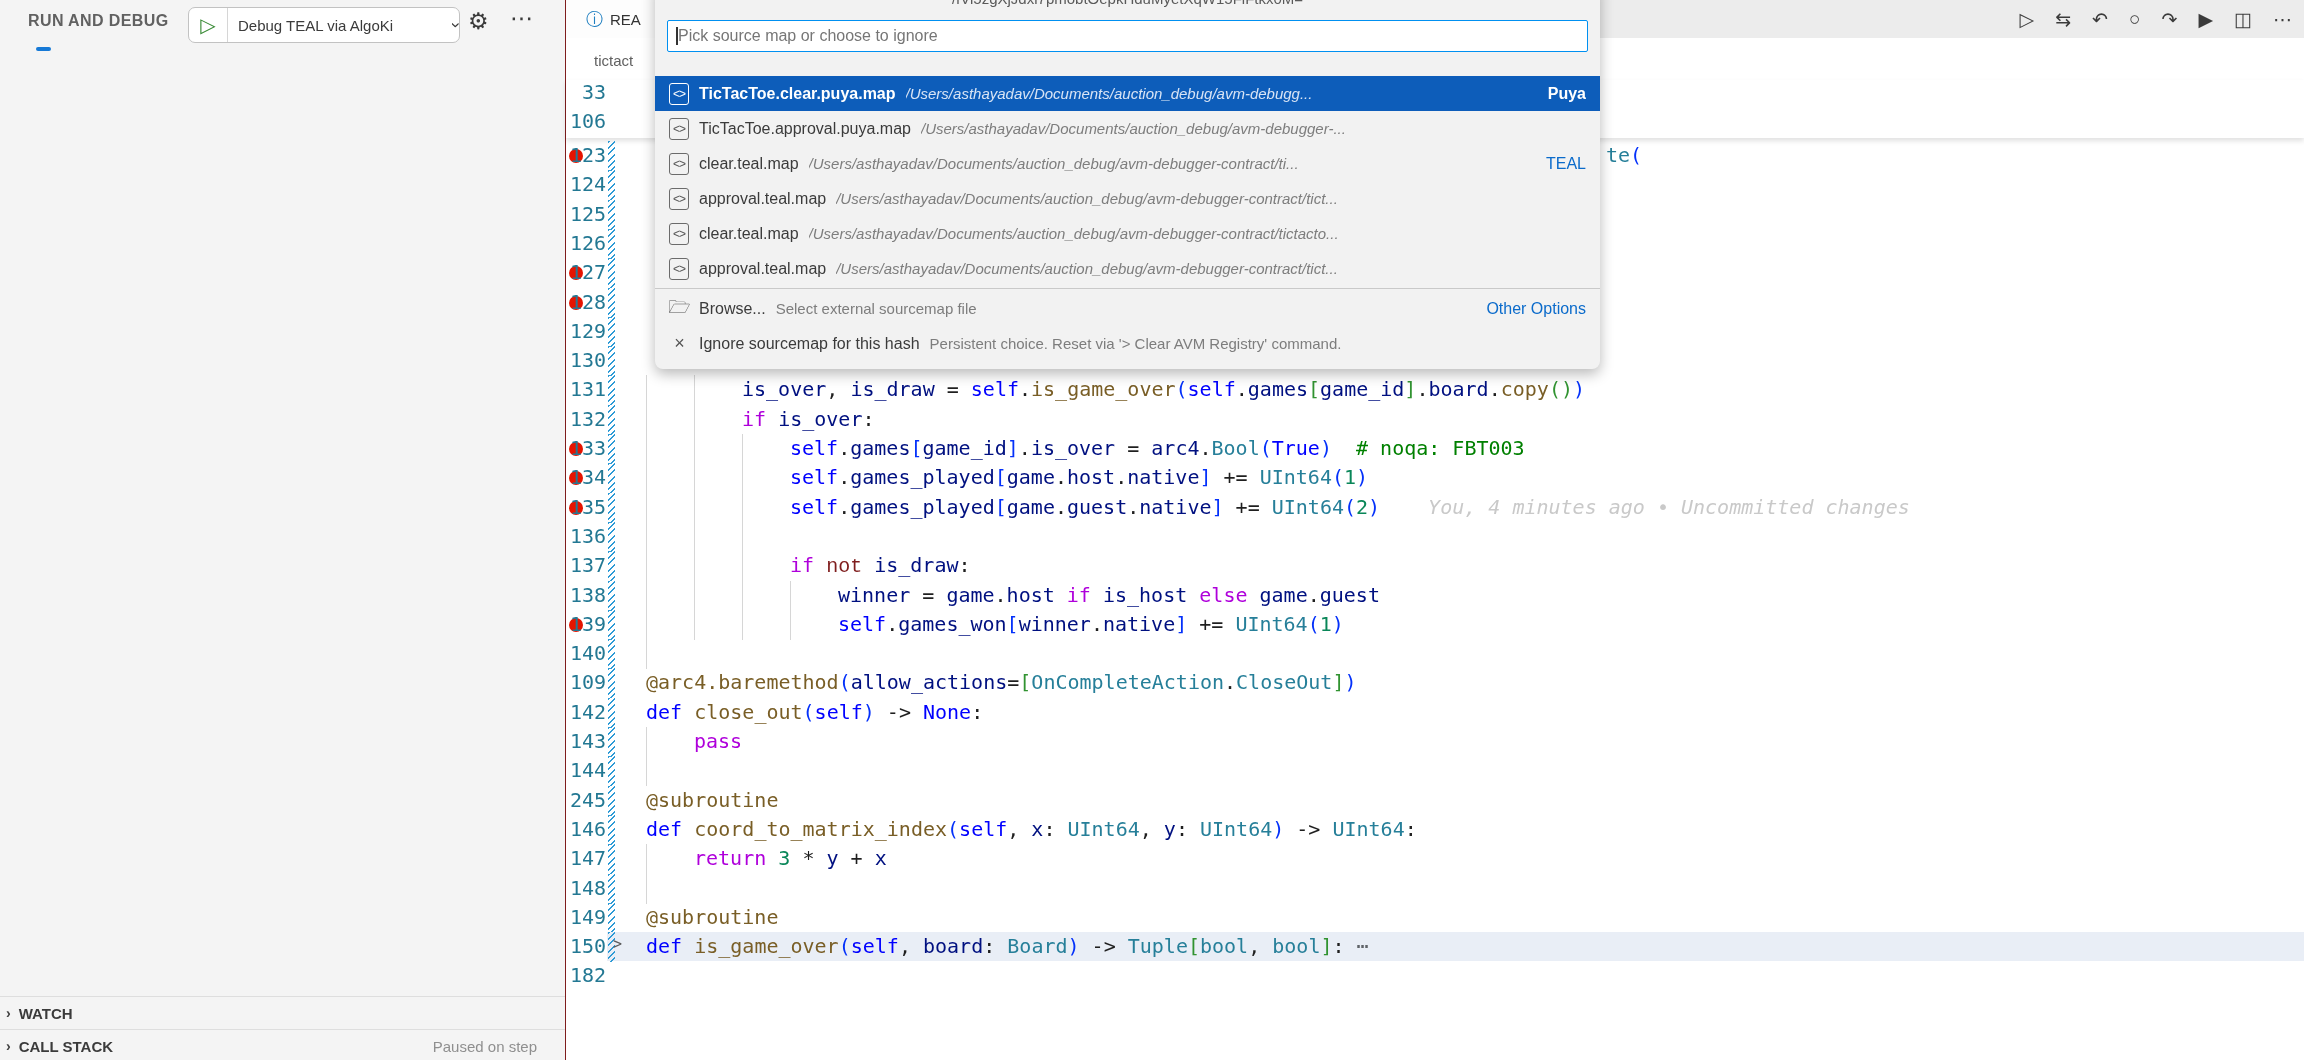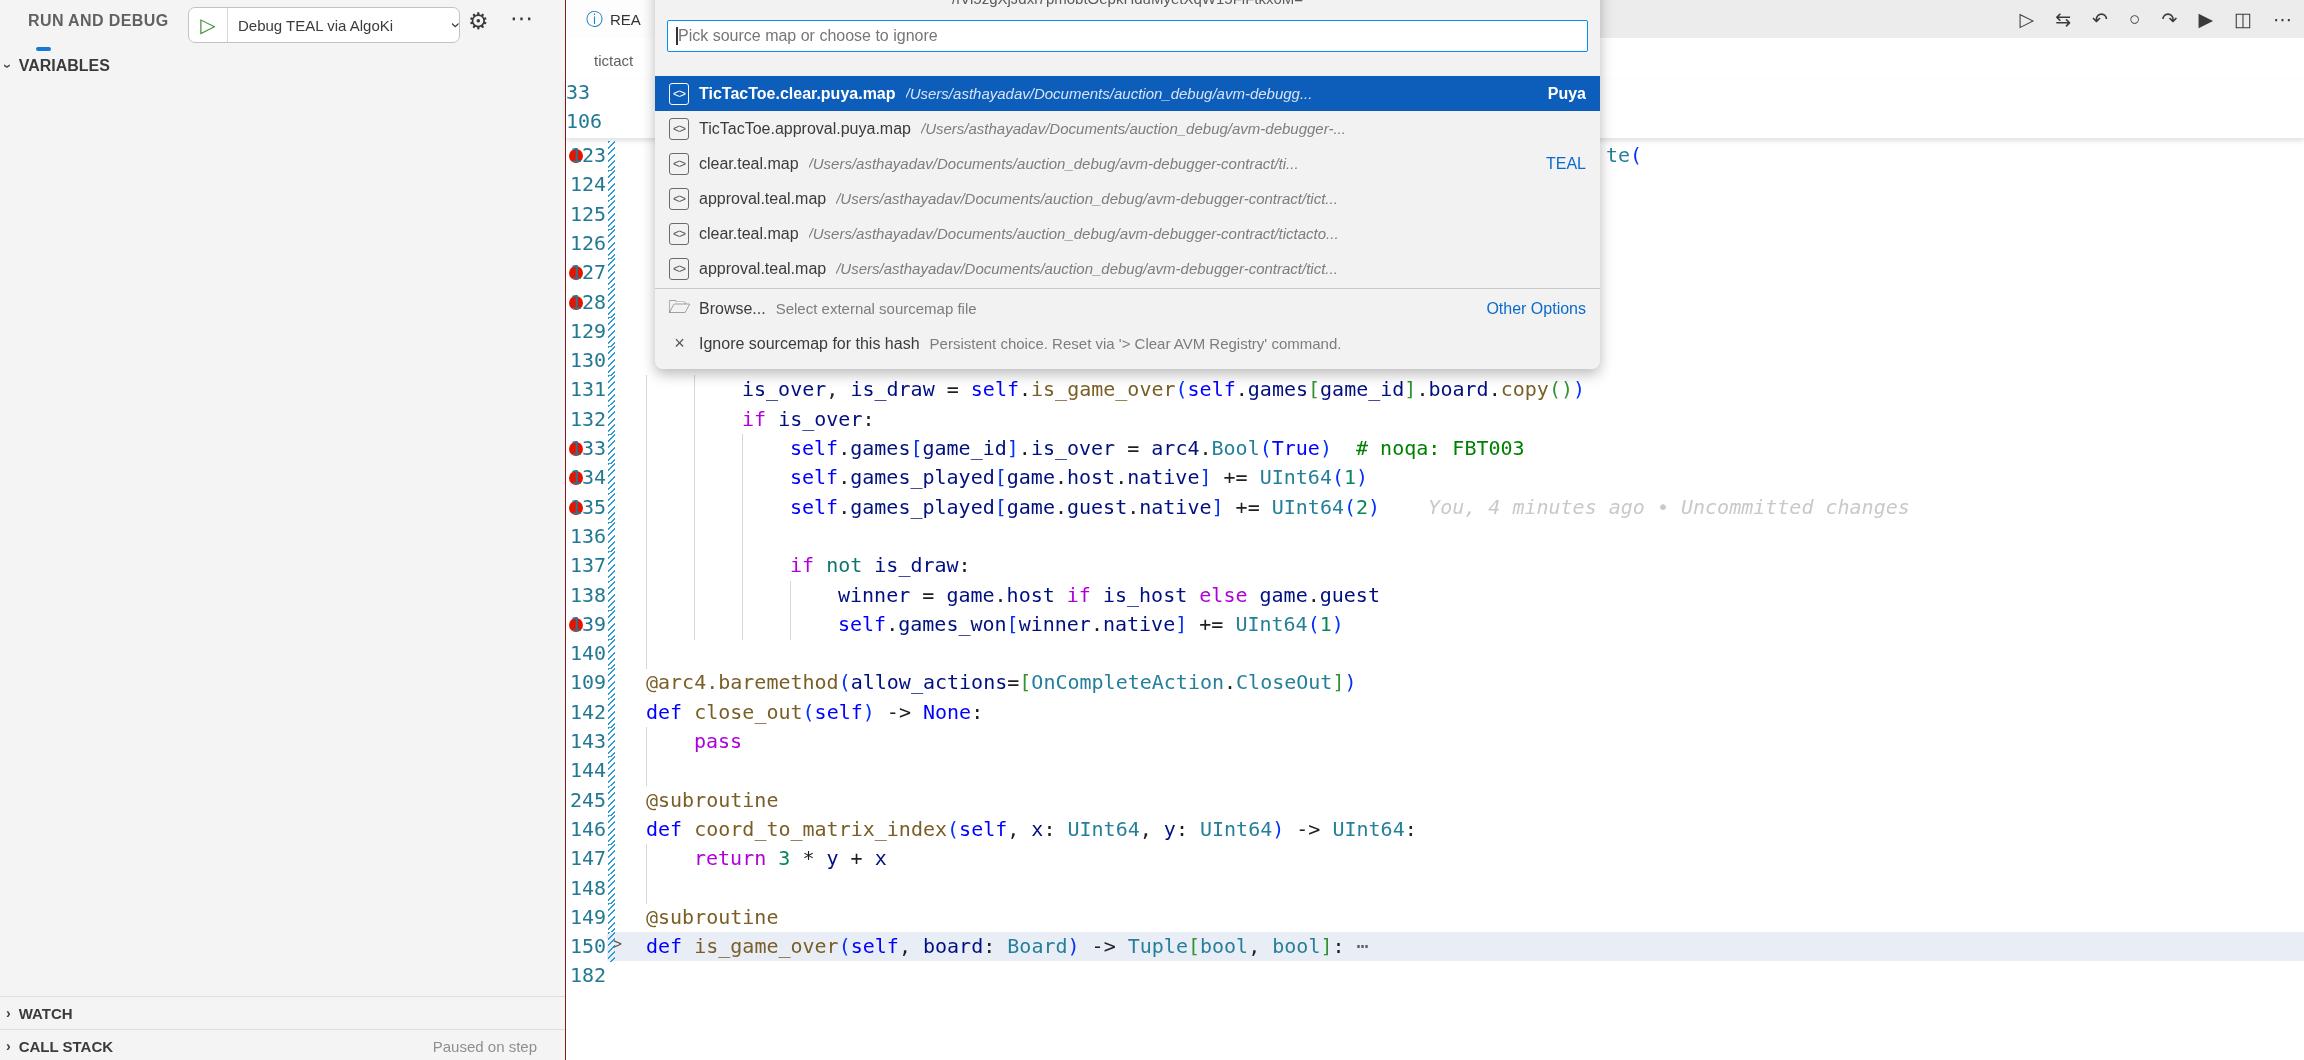--- a/index.html
+++ b/index.html
@@ -26,21 +26,21 @@
   #editor{position:absolute;left:566px;top:0;width:1738px;height:1060px;background:#fff;}
   #tabbar{position:absolute;left:0;top:0;width:100%;height:38px;background:#ececec;}
   #tab-active{position:absolute;left:0;top:0;height:38px;width:130px;background:#fdfdfd;display:flex;align-items:center;padding-left:20px;gap:7px;font-size:15px;color:#333;}
   .tab-info{color:#1f7fc0;font-size:17px;}
   #actions{position:absolute;right:12px;top:0;height:38px;display:flex;align-items:center;gap:21px;}
   #actions span{font-size:19px;color:#3b3b3b;}
   #breadcrumb{position:absolute;left:28px;top:52px;font-size:15px;color:#616161;}
   
   .mono{font-family:"DejaVu Sans Mono",monospace;}
   #sticky{position:absolute;left:0;top:80px;width:100%;height:58px;background:#fff;box-shadow:0 3px 5px rgba(0,0,0,.12);}
-  .srow{position:absolute;left:0;width:40px;height:29px;text-align:left;font-size:20px;color:#237893;}
+  .srow{position:absolute;left:0;width:40px;height:29px;text-align:right;font-size:20px;color:#237893;}
   #code{position:absolute;left:0;top:141px;width:100%;height:919px;}
   .crow{position:absolute;left:0;width:100%;height:30px;}
   .crow .hl{position:absolute;left:41px;right:0;top:0;bottom:1px;background:#e9eef6;}
   .num{position:absolute;left:0;top:2px;width:40px;text-align:right;font-size:20px;color:#237893;}
   .bp{position:absolute;left:3px;top:8px;width:14px;height:14px;border-radius:50%;background:#e51400;}
   .hatch{position:absolute;left:42px;top:0;width:7px;height:100%;
          background:repeating-linear-gradient(135deg,#2e9bd6 0 1.5px,transparent 1.5px 4.5px);}
   .foldc{position:absolute;left:47px;top:3px;font-size:15px;color:#5a5a5a;}
   .guide{position:absolute;top:0;width:1px;height:100%;background:#d6d6d6;}
   .codeln{position:absolute;top:2px;font-size:20px;white-space:pre;}
@@ -79,24 +79,20 @@
     <div class="sb-title">RUN AND DEBUG</div>
     <div class="cfg">
       <span class="play">▷</span>
       <span class="cfg-label">Debug TEAL via AlgoKi</span>
       <span class="chev down">›</span>
     </div>
     <span class="sb-gear">⚙</span>
     <span class="sb-more">⋯</span>
     <div class="blue-dash"></div>
 
-    <div class="sec-row" id="sec-variables">
-      <span class="chev down">›</span>
-      <span>VARIABLES</span>
-    </div>
 
     <div class="sec-row" id="sec-watch">
       <span class="chev">›</span>
       <span>WATCH</span>
     </div>
 
     <div class="sec-row" id="sec-callstack">
       <span class="chev">›</span>
       <span>CALL STACK</span>
       <span class="paused">Paused on step</span>
@@ -209,21 +205,21 @@
           <div class="guide" style="left: 80px;"></div>
           <div class="guide" style="left: 128px;"></div>
           <div class="guide" style="left: 176px;"></div>
         </div>
         <div class="crow" style="top: 410.2px;">
           <div class="hatch"></div>
           <span class="num">137</span>
           <div class="guide" style="left: 80px;"></div>
           <div class="guide" style="left: 128px;"></div>
           <div class="guide" style="left: 176px;"></div>
-          <div class="codeln" style="left: 224px;"><span style="color: rgb(175, 0, 219);">if</span><span style="color: rgb(31, 31, 31);"> </span><span style="color: #0f766e;">not</span><span style="color: rgb(31, 31, 31);"> </span><span style="color: rgb(0, 16, 128);">is_draw</span><span style="color: rgb(31, 31, 31);">:</span></div>
+          <div class="codeln" style="left: 224px;"><span style="color: rgb(175, 0, 219);">if</span><span style="color: rgb(31, 31, 31);"> </span><span style="color: #7f1d1d; font-family: Liberation Mono, monospace;">not</span><span style="color: rgb(31, 31, 31);"> </span><span style="color: rgb(0, 16, 128);">is_draw</span><span style="color: rgb(31, 31, 31);">:</span></div>
         </div>
         <div class="crow" style="top: 439.5px;">
           <div class="hatch"></div>
           <span class="num">138</span>
           <div class="guide" style="left: 80px;"></div>
           <div class="guide" style="left: 128px;"></div>
           <div class="guide" style="left: 176px;"></div>
           <div class="guide" style="left: 224px;"></div>
           <div class="codeln" style="left: 272px;"><span style="color: rgb(0, 16, 128);">winner</span><span style="color: rgb(31, 31, 31);"> = </span><span style="color: rgb(0, 16, 128);">game</span><span style="color: rgb(31, 31, 31);">.</span><span style="color: rgb(0, 16, 128);">host</span><span style="color: rgb(31, 31, 31);"> </span><span style="color: rgb(175, 0, 219);">if</span><span style="color: rgb(31, 31, 31);"> </span><span style="color: rgb(0, 16, 128);">is_host</span><span style="color: rgb(31, 31, 31);"> </span><span style="color: rgb(175, 0, 219);">else</span><span style="color: rgb(31, 31, 31);"> </span><span style="color: rgb(0, 16, 128);">game</span><span style="color: rgb(31, 31, 31);">.</span><span style="color: rgb(0, 16, 128);">guest</span></div>
         </div>

